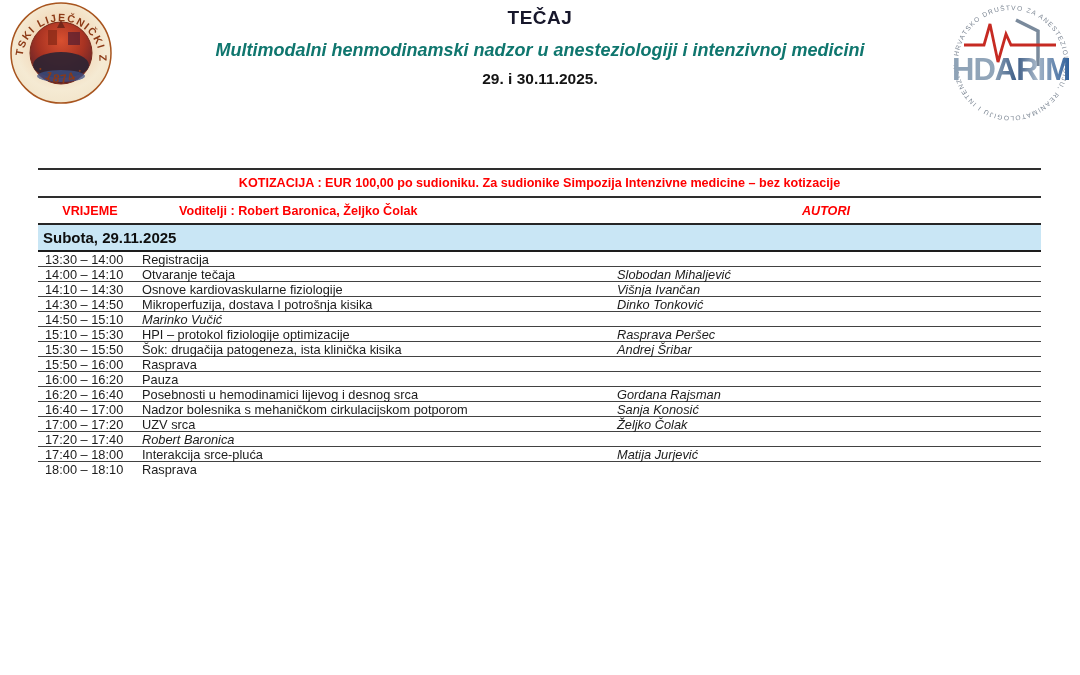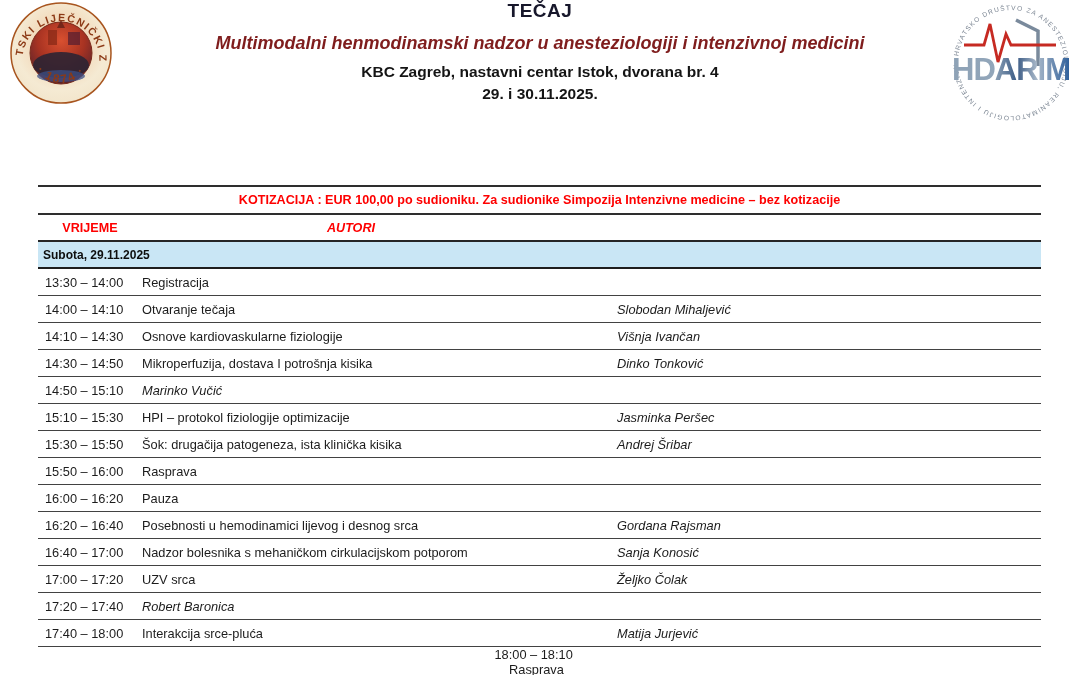--- a/index.html
+++ b/index.html
@@ -10,63 +10,64 @@
     overflow: hidden;
     position: relative;
     color: #1c1c1c;
   }
   .page { width: 1080px; height: 675px; position: relative; }
 
   
   .logo-left  { position: absolute; left: 8px;  top: 2px; }
   .logo-right { position: absolute; right: 6px; top: 0px; }
 
-  .header-text { text-align: center; }
+  .header-text { text-align: center; padding-top: 7px; }
   .doc-title {
     font-size: 19px; font-weight: bold; color: #17172b; letter-spacing: 0.5px;
   }
   .doc-subtitle {
     font-size: 18px; font-weight: bold; font-style: italic;
-    color: #7f1d1d; max-width: 660px; margin: 9px auto 6px; line-height: 1.35;
+    color: #0f766e; max-width: 660px; margin: 9px auto 6px; line-height: 1.35;
   }
   .doc-venue, .doc-dates {
     font-size: 15.5px; font-weight: bold; color: #141414; line-height: 1.4;
   }
 
   
   .schedule {
-    position: absolute; left: 38px; top: 185px; width: 1003px;
+    position: absolute; left: 38px; top: 168px; width: 1003px;
     border-top: 2px solid #2e2e2e;
     font-size: 12.8px;
   }
   .row { display: flex; align-items: center; }
   .row-fee {
     height: 28px; justify-content: center;
     color: #fe0000; font-weight: bold; font-size: 12.6px;
     border-bottom: 2px solid #2e2e2e;
   }
   .row-colheads {
     height: 27px;
     color: #fe0000; font-weight: bold; font-size: 12.6px;
     border-bottom: 2.5px solid #262626;
+    gap: 37px;
   }
   .col-time   { width: 104px; flex: none; }
   .col-topic  { flex: 1; padding-right: 6px; }
   .col-author { width: 424px; flex: none; padding-right: 6px; font-style: italic; }
   .row-colheads .col-time   { text-align: center; }
   .row-colheads .col-author { text-align: center; }
   .row-section {
     height: 27px; background: #c9e6f5; border-bottom: 2.5px solid #1d1d1d;
-    font-weight: bold; font-size: 12px; color: #0e0e0e; padding-left: 5px;
+    font-weight: bold; font-size: 15px; color: #0e0e0e; padding-left: 5px;
   }
   .row-data {
-    height: 27px; border-bottom: 1.5px solid #424242; color: #1c1c1c;
+    height: 15px; border-bottom: 1.5px solid #424242; color: #1c1c1c;
   }
   .row-data .col-time { padding-left: 7px; }
-  .row-data:last-child { border-bottom: none; flex-direction: column; }
+  .row-data:last-child { border-bottom: none; }
 </style>
 </head>
 <body>
 
 <div class="page">
 
   <svg class="logo-left" width="106" height="102" viewBox="0 0 106 102" aria-hidden="true">
     <defs>
       <radialGradient id="hlzbg" cx="50%" cy="42%" r="65%">
         <stop offset="0%" stop-color="#eec39a"></stop>
@@ -112,32 +113,32 @@
       <textPath href="#hdarimRing" startOffset="2%">HRVATSKO DRUŠTVO ZA ANESTEZIOLOGIJU, REANIMATOLOGIJU I INTENZIVNU MEDICINU</textPath>
     </text>
     <path d="M 68,20 L 90,31 L 90,66" stroke="#7a8a9c" stroke-width="3.5" fill="none"></path>
     <polyline points="16,45 36,45 42,24 50,62 58,34 63,45 108,45" fill="none" stroke="#c62a22" stroke-width="2.8"></polyline>
     <text x="63" y="80" text-anchor="middle" font-size="31" font-weight="bold" letter-spacing="-1" fill="url(#hdarimFill)" font-family="Liberation Sans, sans-serif">HDARIM</text>
   </svg>
 
   <div class="header-text">
     <div class="doc-title">TEČAJ</div>
     <div class="doc-subtitle">Multimodalni henmodinamski nadzor u anesteziologiji i intenzivnoj medicini</div>
-    <div class="doc-venue">KBC Zagreb, nastavni centar Istok, dvorana br. 4</div>
     <div class="doc-dates">29. i 30.11.2025.</div>
   </div>
 
   <div class="schedule">
 
     <div class="row row-fee">
       <span>KOTIZACIJA : EUR 100,00 po sudioniku. Za sudionike Simpozija Intenzivne medicine – bez kotizacije</span>
     </div>
 
     <div class="row row-colheads">
       <div class="col-time">VRIJEME</div>
+      <div class="col-topic">Voditelji : Robert Baronica, Željko Čolak</div>
       <div class="col-author">AUTORI</div>
     </div>
 
     <div class="row row-section">
       <span>Subota, 29.11.2025</span>
     </div>
 
     <div>
 
     <div class="row row-data">
@@ -160,21 +161,21 @@
         <div class="col-topic">Mikroperfuzija, dostava I potrošnja kisika</div>
         <div class="col-author">Dinko Tonković</div>
       </div>
         <div class="row row-data">
         <div class="col-time">14:50 – 15:10</div>
         <div class="col-author">Marinko Vučić</div>
       </div>
         <div class="row row-data">
         <div class="col-time">15:10 – 15:30</div>
         <div class="col-topic">HPI – protokol fiziologije optimizacije</div>
-        <div class="col-author">Jasminka Peršec</div>
+        <div class="col-author">Rasprava Peršec</div>
       </div>
         <div class="row row-data">
         <div class="col-time">15:30 – 15:50</div>
         <div class="col-topic">Šok: drugačija patogeneza, ista klinička kisika</div>
         <div class="col-author">Andrej Šribar</div>
       </div>
         <div class="row row-data">
         <div class="col-time">15:50 – 16:00</div>
         <div class="col-topic">Rasprava</div>
         <div class="col-author"></div>

